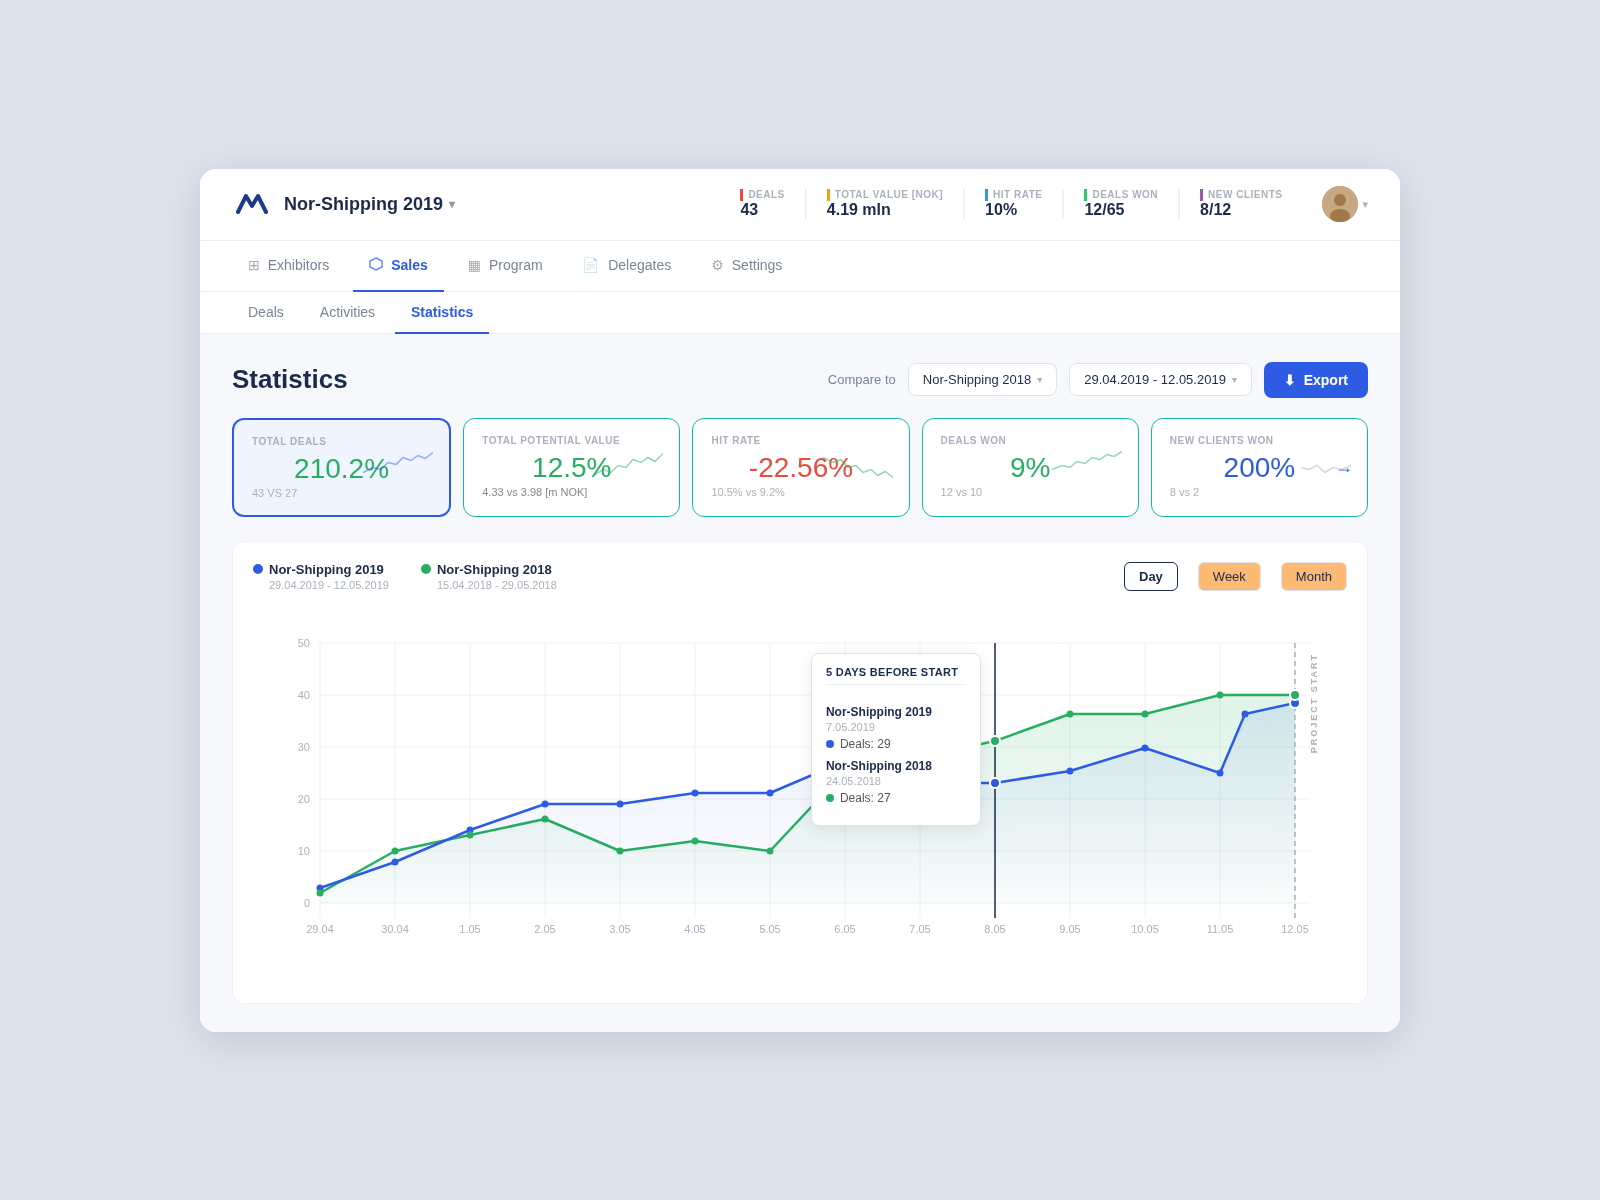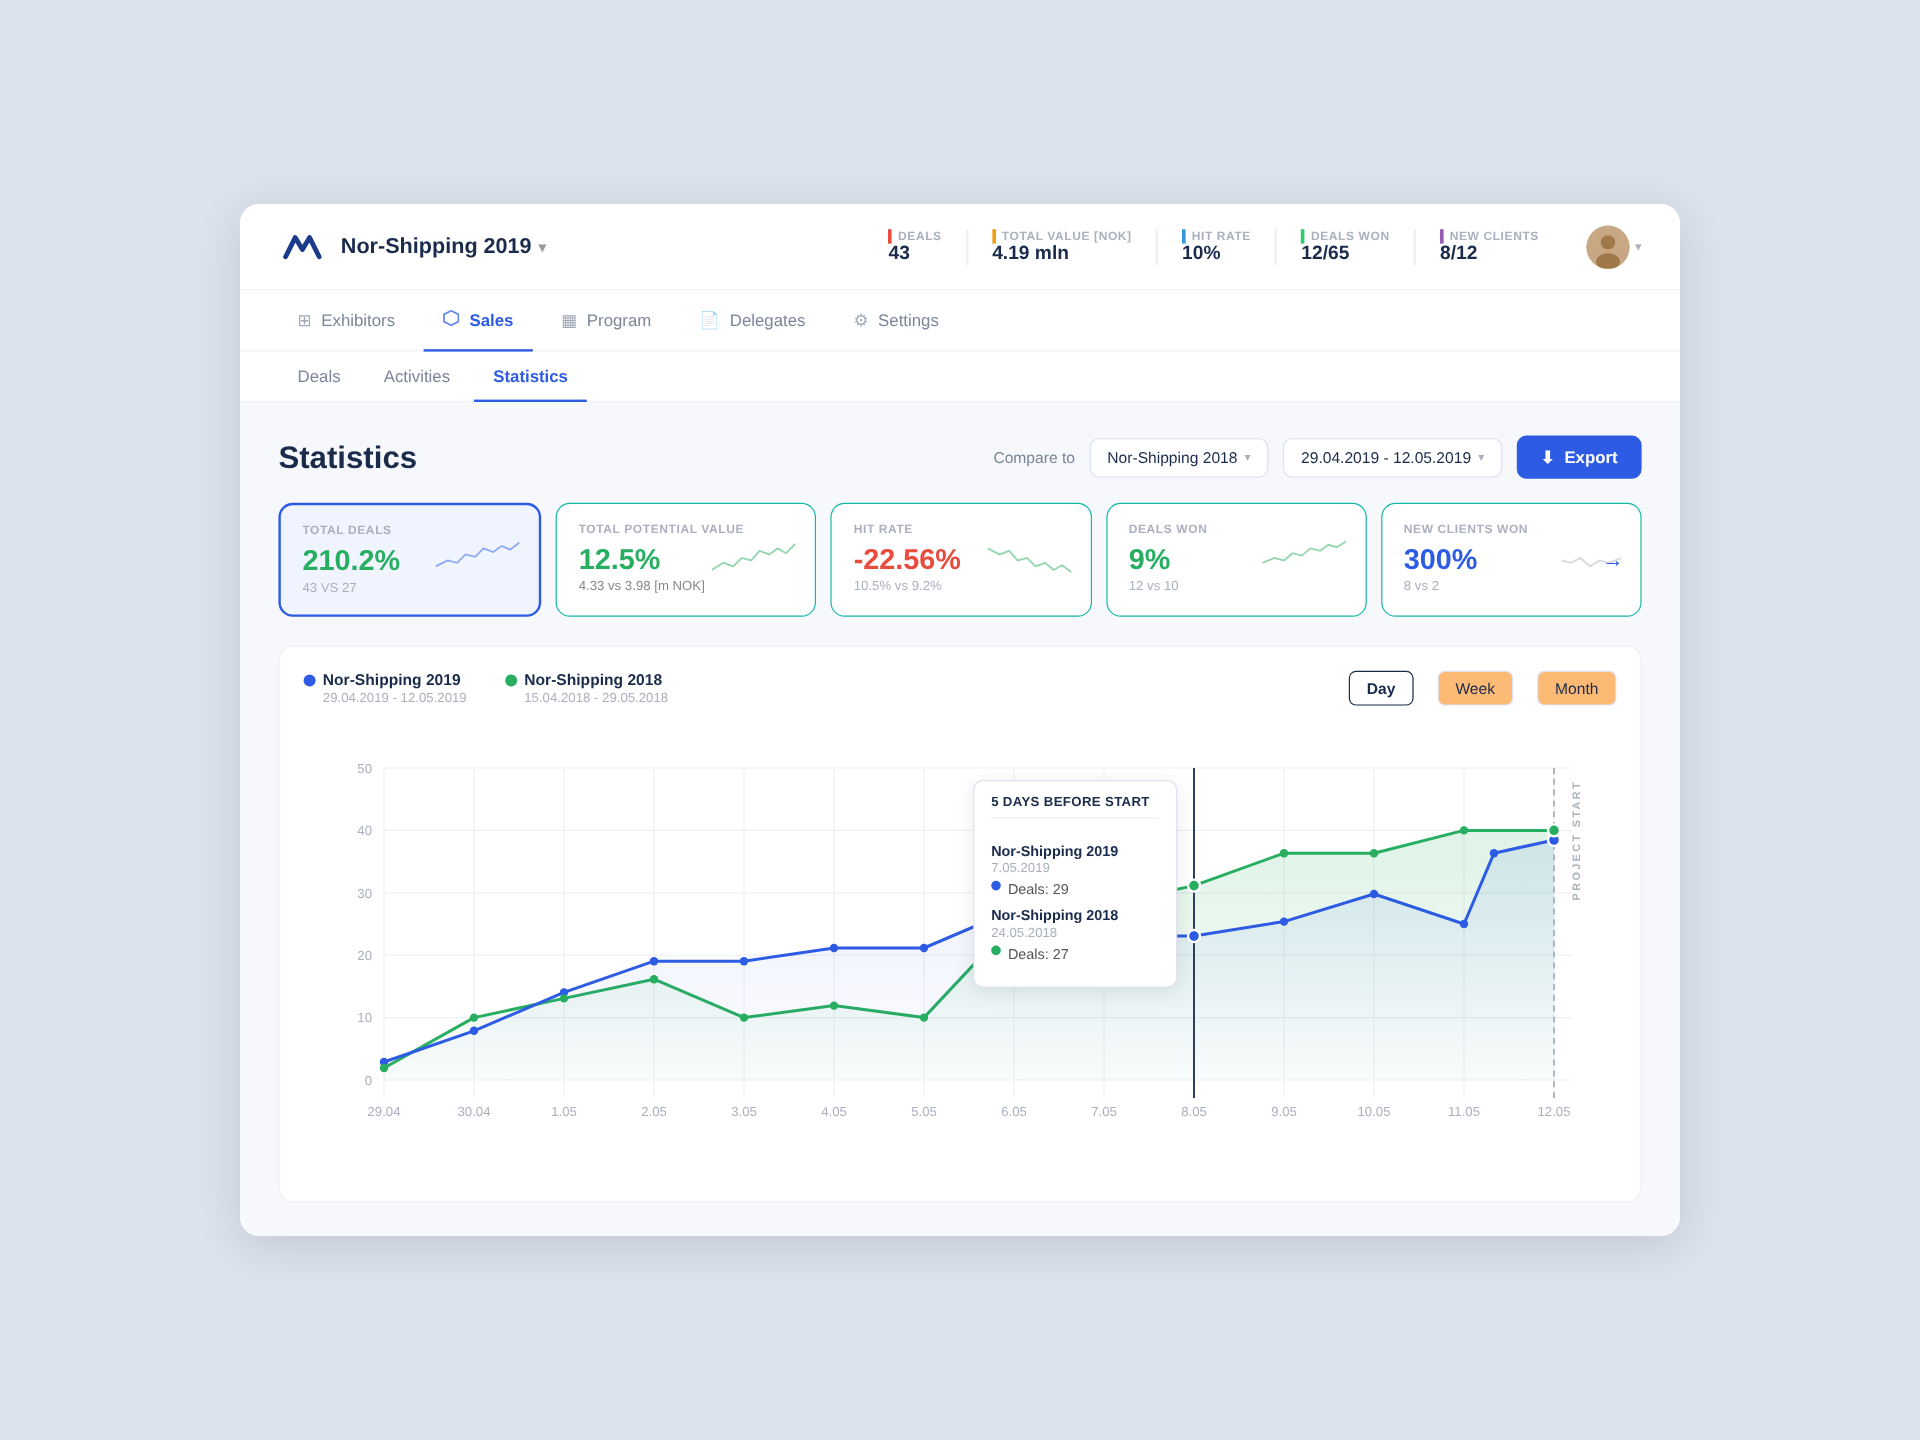--- a/index.html
+++ b/index.html
@@ -262,23 +262,24 @@
     }
     .stat-card .sc-label {
       font-size: 10px;
       font-weight: 700;
       color: #aab0be;
       letter-spacing: 0.5px;
       text-transform: uppercase;
       margin-bottom: 6px;
     }
     .stat-card .sc-value {
-      font-size: 24px;
-      font-weight: 700;
+      font-size: 28px;
+      font-weight: 400;
       margin-bottom: 2px;
+      text-align: center;
     }
     .stat-card .sc-value.green { color: #27ae60; }
     .stat-card .sc-value.red { color: #e74c3c; }
     .stat-card .sc-value.blue { color: #2d5be3; }
     .stat-card .sc-sub {
       font-size: 11px;
       color: #aab0be;
     }
     .stat-card .sc-sub span { font-size: 11px; color: #888; }
     .sc-sparkline {
@@ -383,20 +384,21 @@
       font-size: 12px;
       margin-bottom: 2px;
     }
     .tooltip-section-sub {
       font-size: 11px;
       color: #aab0be;
       margin-bottom: 4px;
     }
     .tooltip-deals {
       display: flex;
+      align-items: center;
       gap: 6px;
       font-size: 12px;
       color: #555;
       margin-bottom: 8px;
     }
     .tooltip-deals .td-dot {
       width: 8px;
       height: 8px;
       border-radius: 50%;
     }
@@ -561,21 +563,21 @@
         <div class="sc-sub">12 vs 10</div>
         <div class="sc-sparkline">
           <svg width="70" height="35" viewBox="0 0 70 35">
             <polyline points="0,22 10,18 18,20 25,14 33,16 40,10 48,12 55,7 62,9 70,4" fill="none" stroke="#27ae60" stroke-width="1.5" opacity="0.5"></polyline>
           </svg>
         </div>
       </div>
 
       <div class="stat-card">
         <div class="sc-label">NEW CLIENTS WON</div>
-        <div class="sc-value blue">300%</div>
+        <div class="sc-value blue">200%</div>
         <div class="sc-sub">8 vs 2</div>
         <div class="sc-sparkline">
           <svg width="50" height="35" viewBox="0 0 50 35">
             <polyline points="0,20 8,22 16,18 24,25 32,20 40,22 50,18" fill="none" stroke="#aab0be" stroke-width="1.5" opacity="0.5"></polyline>
           </svg>
         </div>
         <span class="sc-arrow">→</span>
       </div>
     </div>
 

